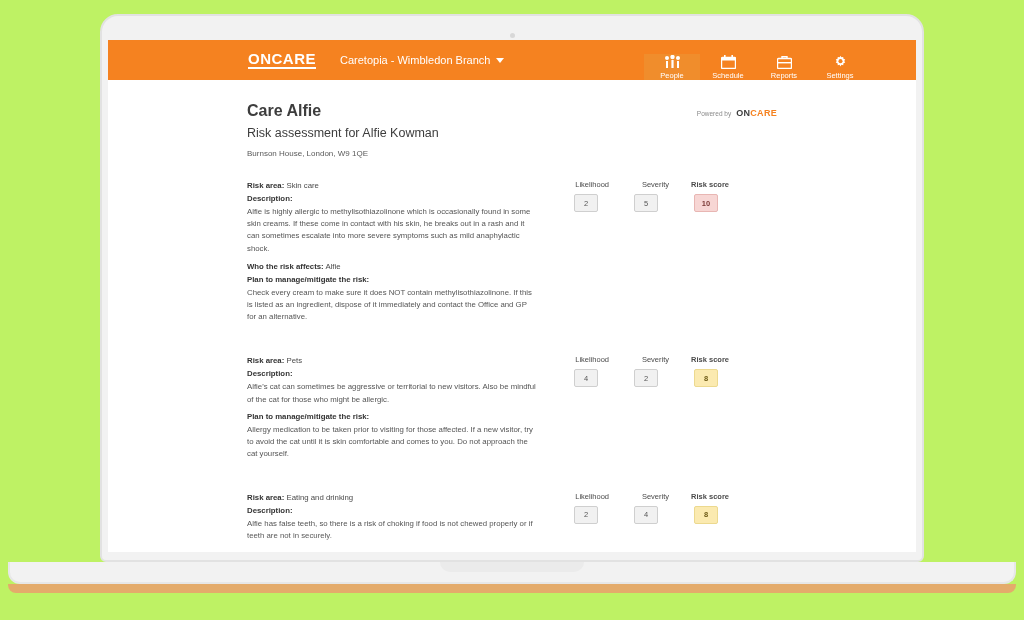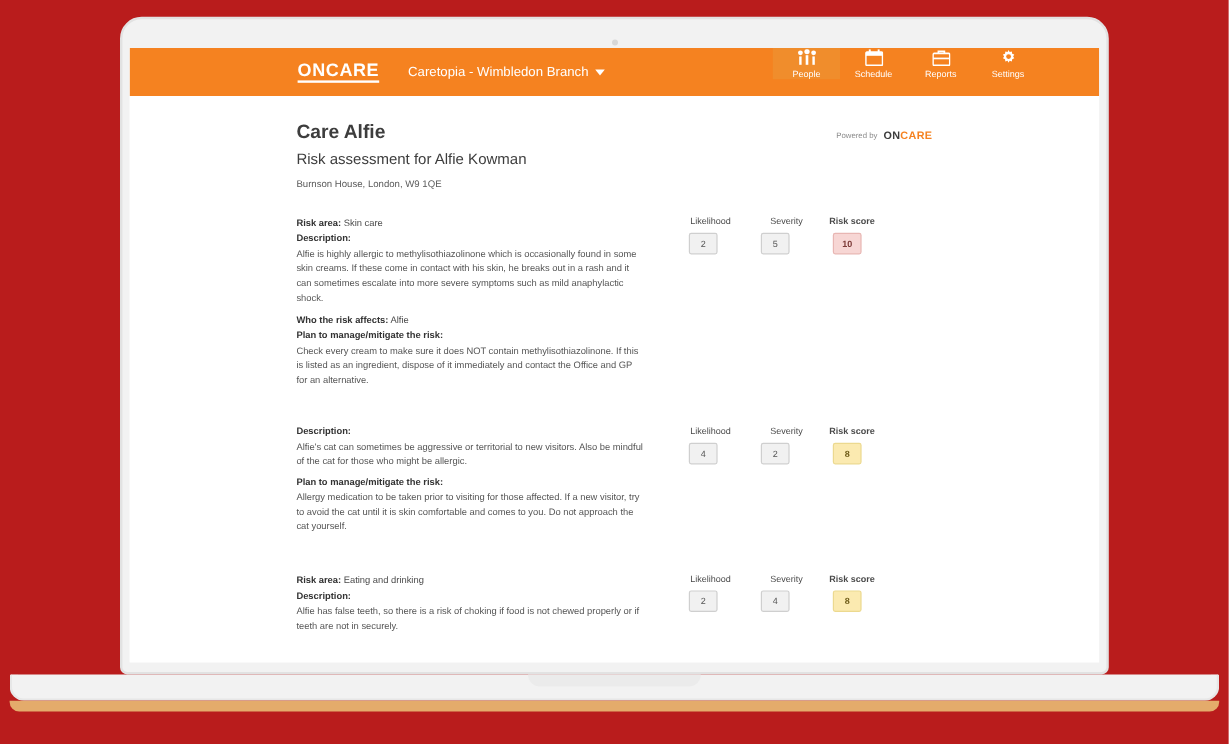--- a/index.html
+++ b/index.html
@@ -12,21 +12,21 @@
     background: #ffffff;
     font-family: "Liberation Sans", sans-serif;
     overflow: hidden;
   }
 
   
   #scene {
     position: relative;
     width: 1024px;
     height: 620px;
-    background: #b91c1c;
+    background: #bef264;
   }
 
   .laptop-lid {
     position: absolute;
     left: 100px;
     top: 14px;
     width: 824px;
     height: 548px;
     background: #f2f2f2;
     border: 2px solid #e2e2e2;
@@ -120,21 +120,21 @@
     display: inline-block;
     width: 0; height: 0;
     border-left: 4px solid transparent;
     border-right: 4px solid transparent;
     border-top: 5px solid #ffffff;
   }
 
   .nav {
     margin-left: auto;
     display: flex;
-    align-items: flex-start;
+    align-items: flex-end;
     height: 40px;
     margin-right: 48px;
   }
   .nav-item {
     width: 56px;
     display: flex;
     flex-direction: column;
     align-items: center;
     justify-content: center;
     gap: 2px;
@@ -383,20 +383,24 @@
               </div>
               <div class="score-col">
                 <div class="score-label bold">Risk score</div>
                 <div class="score-box risk-high">10</div>
               </div>
             </div>
           </div>
 
           <div class="risk-row">
             <div class="risk-main">
+              <div class="field-line">
+                <b>Risk area:</b>
+                <span>Pets</span>
+              </div>
               <div class="label-only">Description:</div>
               <p class="para">Alfie's cat can sometimes be aggressive or territorial to new visitors. Also be mindful of the cat for those who might be allergic.</p>
               <div class="label-only">Plan to manage/mitigate the risk:</div>
               <p class="para">Allergy medication to be taken prior to visiting for those affected. If a new visitor, try to avoid the cat until it is skin comfortable and comes to you. Do not approach the cat yourself.</p>
             </div>
             <div class="risk-scores">
               <div class="score-col">
                 <div class="score-label">Likelihood</div>
                 <div class="score-box">4</div>
               </div>

